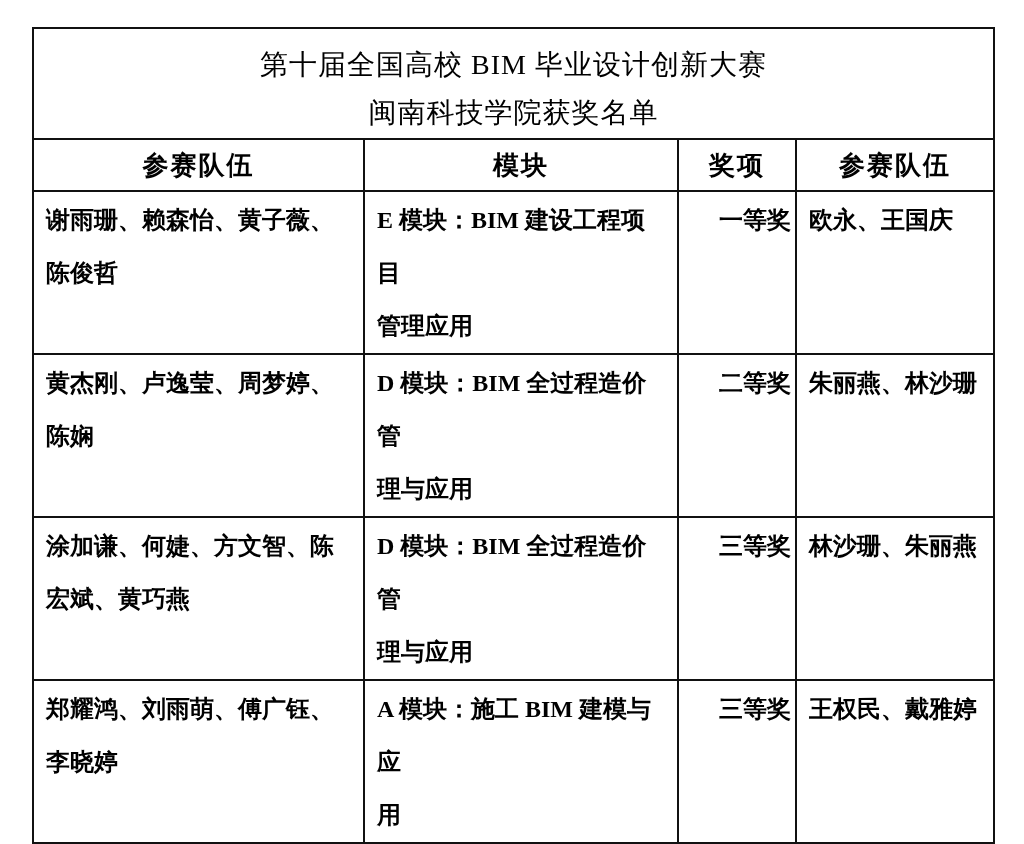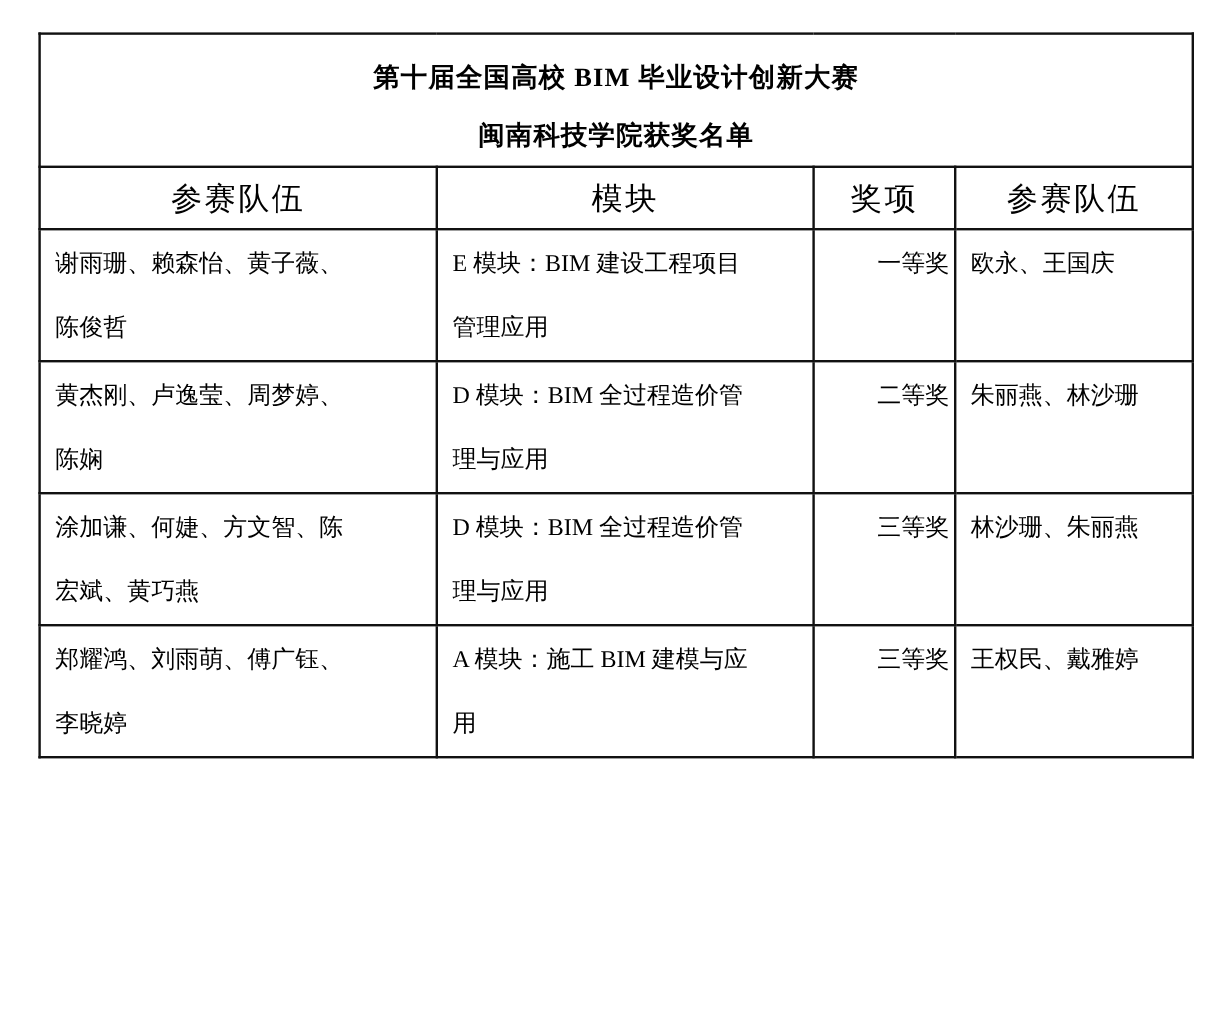--- a/index.html
+++ b/index.html
@@ -29,40 +29,40 @@
     overflow: hidden;
   }
   
   td.title-cell {
     height: 111px;
     text-align: center;
     vertical-align: top;
     padding-top: 12px;
   }
   .title-line {
-    font-size: 22px;
-    font-weight: bold;
+    font-size: 28px;
+    font-weight: normal;
     line-height: 48px;
     white-space: nowrap;
     letter-spacing: 1px;
   }
   
   .award-table th {
     height: 52px;
     font-size: 26px;
-    font-weight: normal;
+    font-weight: bold;
     text-align: center;
     vertical-align: middle;
     letter-spacing: 2px;
   }
   
   .award-table td.data-cell {
     height: 105px;
-    font-size: 20px;
-    font-weight: normal;
+    font-size: 24px;
+    font-weight: bold;
     line-height: 53px;
     vertical-align: top;
     text-align: left;
     padding: 2px 12px 0 12px;
     white-space: pre-line;
   }
   .award-table td.award-cell {
     text-align: right;
     padding-left: 4px;
     padding-right: 4px;

